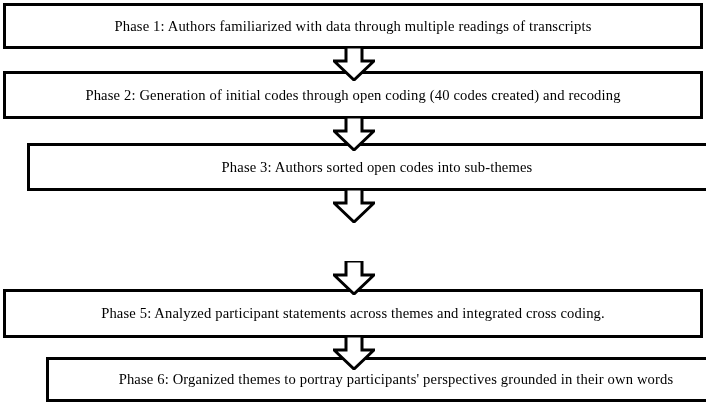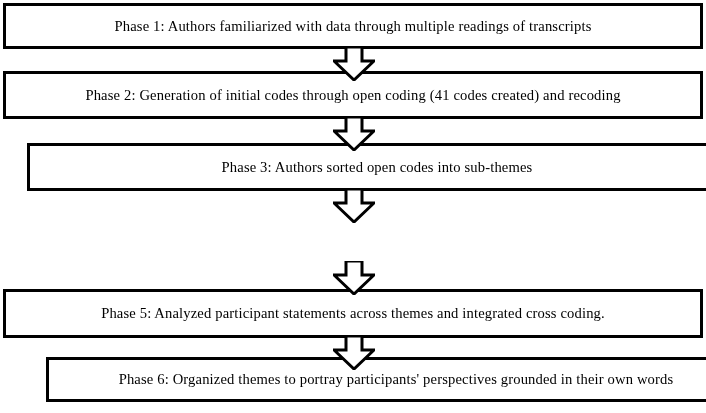--- a/index.html
+++ b/index.html
@@ -77,21 +77,21 @@
     <span class="phase-label">Phase 1: Authors familiarized with data through multiple readings of transcripts</span>
   </div>
 
   <div class="arrow-connector arrow-1">
     <svg viewBox="0 0 42 34" xmlns="http://www.w3.org/2000/svg" aria-hidden="true">
       <polygon points="13,0 29,0 29,14 41,14 21,33 1,14 13,14" fill="#ffffff" stroke="#000000" stroke-width="3" stroke-linejoin="miter"></polygon>
     </svg>
   </div>
 
   <div class="phase-box box-2">
-    <span class="phase-label">Phase 2: Generation of initial codes through open coding (41 codes created) and recoding</span>
+    <span class="phase-label">Phase 2: Generation of initial codes through open coding (40 codes created) and recoding</span>
   </div>
 
   <div class="arrow-connector arrow-2">
     <svg viewBox="0 0 42 34" xmlns="http://www.w3.org/2000/svg" aria-hidden="true">
       <polygon points="13,0 29,0 29,14 41,14 21,33 1,14 13,14" fill="#ffffff" stroke="#000000" stroke-width="3" stroke-linejoin="miter"></polygon>
     </svg>
   </div>
 
   <div class="phase-box box-3">
     <span class="phase-label">Phase 3: Authors sorted open codes into sub-themes</span>

